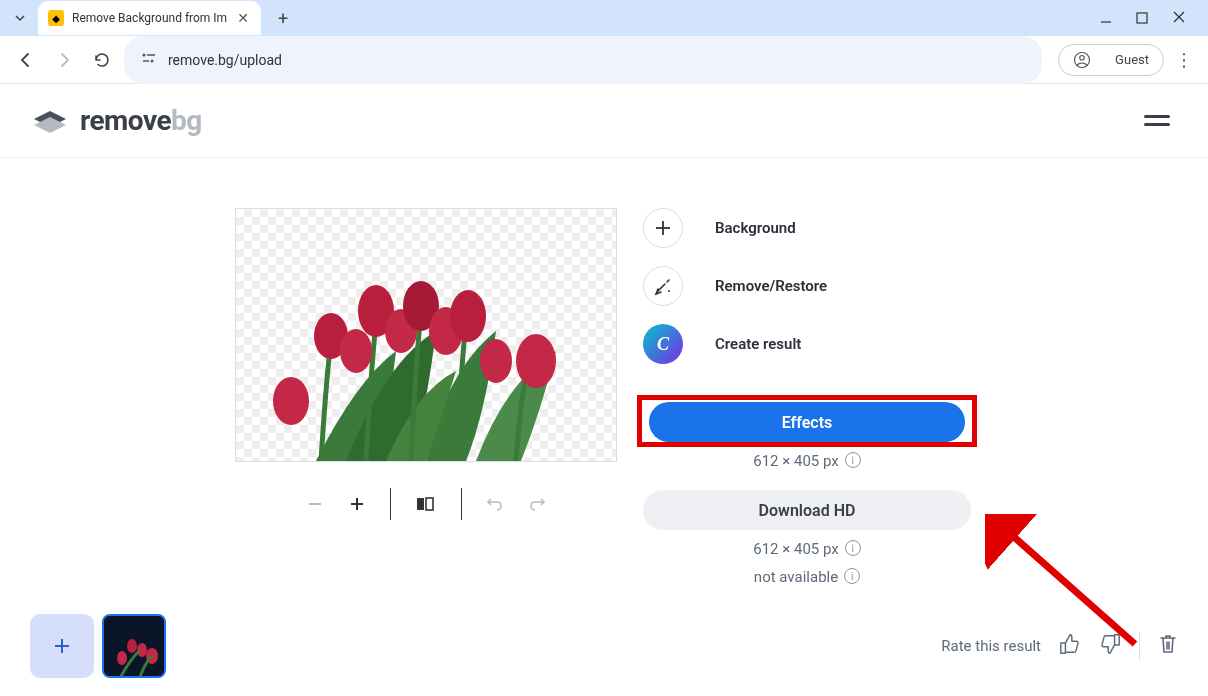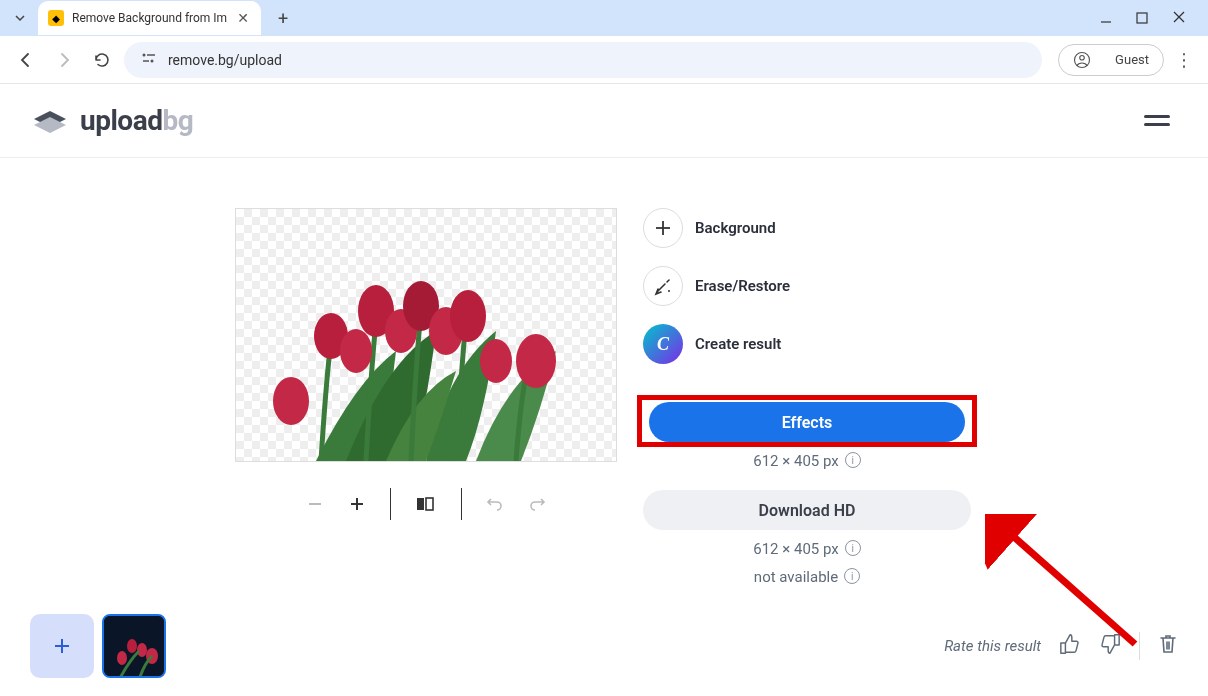--- a/index.html
+++ b/index.html
@@ -12,21 +12,21 @@
 .tab-favicon { width: 16px; height: 16px; background: #ffc107; border-radius: 3px; display: flex; align-items: center; justify-content: center; font-size: 10px; }
 .tab-title { font-size: 12px; color: #333; white-space: nowrap; overflow: hidden; text-overflow: ellipsis; flex: 1; }
 .tab-close { width: 16px; height: 16px; display: flex; align-items: center; justify-content: center; cursor: pointer; font-size: 14px; color: #555; }
 .new-tab { width: 28px; height: 28px; display: flex; align-items: center; justify-content: center; cursor: pointer; margin-left: 8px; font-size: 18px; color: #444; }
 .window-controls { position: absolute; right: 8px; top: 0; height: 36px; display: flex; align-items: center; gap: 24px; padding: 0 14px; }
 .window-btn { cursor: pointer; color: #333; }
 
 .url-bar-row { height: 48px; background: #fff; display: flex; align-items: center; padding: 0 10px; gap: 6px; border-bottom: 1px solid #e5e5e5; }
 .nav-btn { width: 32px; height: 32px; display: flex; align-items: center; justify-content: center; cursor: pointer; color: #555; border-radius: 50%; }
 .nav-btn.disabled { color: #bbb; }
-.url-field { flex: 1; height: 36px; background: #eef3fc; border-radius: 20px; display: flex; align-items: center; padding: 0 16px; gap: 10px; }
+.url-field { flex: 1; height: 48px; background: #eef3fc; border-radius: 20px; display: flex; align-items: center; padding: 0 16px; gap: 10px; }
 .url-site-icon { font-size: 14px; color: #555; }
 .url-text { font-size: 14px; color: #333; }
 .guest-pill { height: 32px; border: 1px solid #ccc; border-radius: 20px; display: flex; align-items: center; padding: 0 14px; gap: 24px; cursor: pointer; margin-left: 10px; }
 .guest-pill svg { width: 18px; height: 18px; }
 .guest-label { font-size: 13px; color: #444; }
 .kebab { width: 28px; height: 28px; display: flex; align-items: center; justify-content: center; cursor: pointer; color: #555; font-size: 18px; }
 
 
 .page { background: #fff; height: calc(696px - 84px); position: relative; }
 .site-header { height: 74px; display: flex; align-items: center; justify-content: space-between; padding: 0 30px; border-bottom: 1px solid #eee; }
@@ -40,34 +40,34 @@
 .content { display: flex; padding: 50px 0 0 235px; gap: 26px; }
 .canvas-col { display: flex; flex-direction: column; align-items: center; }
 .canvas-frame { width: 382px; height: 254px; border: 1px solid #ddd; background-image: linear-gradient(45deg,#eee 25%,transparent 25%),linear-gradient(-45deg,#eee 25%,transparent 25%),linear-gradient(45deg,transparent 75%,#eee 75%),linear-gradient(-45deg,transparent 75%,#eee 75%); background-size: 16px 16px; background-position: 0 0,0 8px,8px -8px,-8px 0; position: relative; overflow: hidden; }
 .tulips { position: absolute; left: 0; right: 0; bottom: 0; height: 200px; }
 .canvas-tools { display: flex; align-items: center; gap: 24px; margin-top: 26px; }
 .tool-btn { cursor: pointer; color: #555; display: flex; align-items: center; justify-content: center; }
 .tool-btn.disabled { color: #bbb; }
 .tool-sep { width: 1px; height: 32px; background: #333; }
 
 .side-col { display: flex; flex-direction: column; }
-.action-row { display: flex; align-items: center; gap: 12px; margin-bottom: 18px; cursor: pointer; }
+.action-row { display: flex; align-items: center; gap: 32px; margin-bottom: 18px; cursor: pointer; }
 .action-icon { width: 40px; height: 40px; border: 1px solid #ddd; border-radius: 50%; display: flex; align-items: center; justify-content: center; color: #333; background:#fff; }
 .action-icon.canva { background: linear-gradient(135deg,#00c4cc,#7d2ae8); border: none; color: #fff; font-weight: 700; font-style: italic; font-family: Georgia,serif; font-size:18px; }
 .action-label { font-size: 15px; font-weight: 600; color: #2b2f3a; }
 .badge-new { background: #ffc107; color: #333; font-size: 12px; font-weight: 700; padding: 3px 10px; border-radius: 12px; margin-left: 6px; }
 
 .dl-wrap { position: relative; width: 328px; margin-top: 20px; }
 .dl-highlight { position: absolute; left: -6px; top: -7px; width: 340px; height: 52px; border: 5px solid #e00000; pointer-events: none; z-index: 5; }
 .dl-btn { width: 316px; height: 40px; background: #1a73e8; color: #fff; font-size: 16px; font-weight: 600; border-radius: 22px; display: flex; align-items: center; justify-content: center; cursor: pointer; margin: 0 auto; }
 .dl-sub { text-align: center; margin-top: 10px; color: #5f6b7a; font-size: 15px; display: flex; align-items: flex-start; justify-content: center; gap: 6px; }
 .info-circ { width: 16px; height: 16px; border: 1px solid #8a94a3; border-radius: 50%; display: inline-flex; align-items: center; justify-content: center; font-size: 10px; color: #8a94a3; }
 .dl-hd { width: 328px; height: 40px; background: #eef0f3; color: #3b3f4a; font-size: 16px; font-weight: 600; border-radius: 22px; display: flex; align-items: center; justify-content: center; cursor: pointer; margin-top: 20px; text-align: center; }
 
-.bottom-bar { position: absolute; bottom: 18px; left: 0; right: 0; display: flex; align-items: center; justify-content: space-between; padding: 0 30px; font-style: italic; }
+.bottom-bar { position: absolute; bottom: 18px; left: 0; right: 0; display: flex; align-items: center; justify-content: space-between; padding: 0 30px; }
 .thumbs { display: flex; gap: 8px; }
 .thumb-add { width: 64px; height: 64px; background: #d5defb; border-radius: 10px; display: flex; align-items: center; justify-content: center; color: #2b5ed8; cursor: pointer; }
 .thumb-img { width: 64px; height: 64px; border: 2px solid #1a73e8; border-radius: 8px; background: #0a1628; overflow: hidden; cursor: pointer; position: relative; }
 .rate-wrap { display: flex; align-items: center; gap: 18px; color: #555; }
 .rate-text { font-size: 15px; color: #5f6b7a; }
 .rate-btn { cursor: pointer; color: #5f6b7a; }
 .rate-sep { width: 1px; height: 28px; background: #ddd; }
 
 .annotation-arrow { position: absolute; left: 985px; top: 430px; pointer-events: none; z-index: 10; }
 </style>
@@ -137,21 +137,21 @@
 </div>
 
 <div class="page">
 
   <div class="site-header">
     <div class="logo-wrap">
       <svg width="40" height="32" viewBox="0 0 40 32">
         <path d="M4 14 L20 6 L36 14 L20 22 Z" fill="#4a4f5c"></path>
         <path d="M4 20 L20 12 L36 20 L20 28 Z" fill="#b5b9c4"></path>
       </svg>
-      <span class="logo-text"><span class="rb1">upload</span><span class="rb2">bg</span></span>
+      <span class="logo-text"><span class="rb1">remove</span><span class="rb2">bg</span></span>
     </div>
     <div class="hamburger">
         <div></div>
         <div></div>
       </div>
   </div>
 
   <div class="content">
 
     <div class="canvas-col">
@@ -225,21 +225,21 @@
           </div>
         <span class="action-label">Background</span>
       </div>
       <div class="action-row">
         <div class="action-icon">
             <svg width="20" height="20" viewBox="0 0 20 20">
               <path d="M4 16 L12 8 M14 6 l2-2 M5 13 l-2 5 5-2" stroke="#333" stroke-width="1.6" fill="none" stroke-linecap="round"></path>
               <circle cx="16" cy="15" r="1" fill="#333"></circle>
             </svg>
           </div>
-        <span class="action-label">Erase/Restore</span>
+        <span class="action-label">Remove/Restore</span>
       </div>
       <div class="action-row">
         <div class="action-icon canva">C</div>
         <span class="action-label">Create result</span>
       </div>
 
       <div class="dl-wrap">
         <div class="dl-highlight"></div>
         <div class="dl-btn">
             <span>Effects</span>

